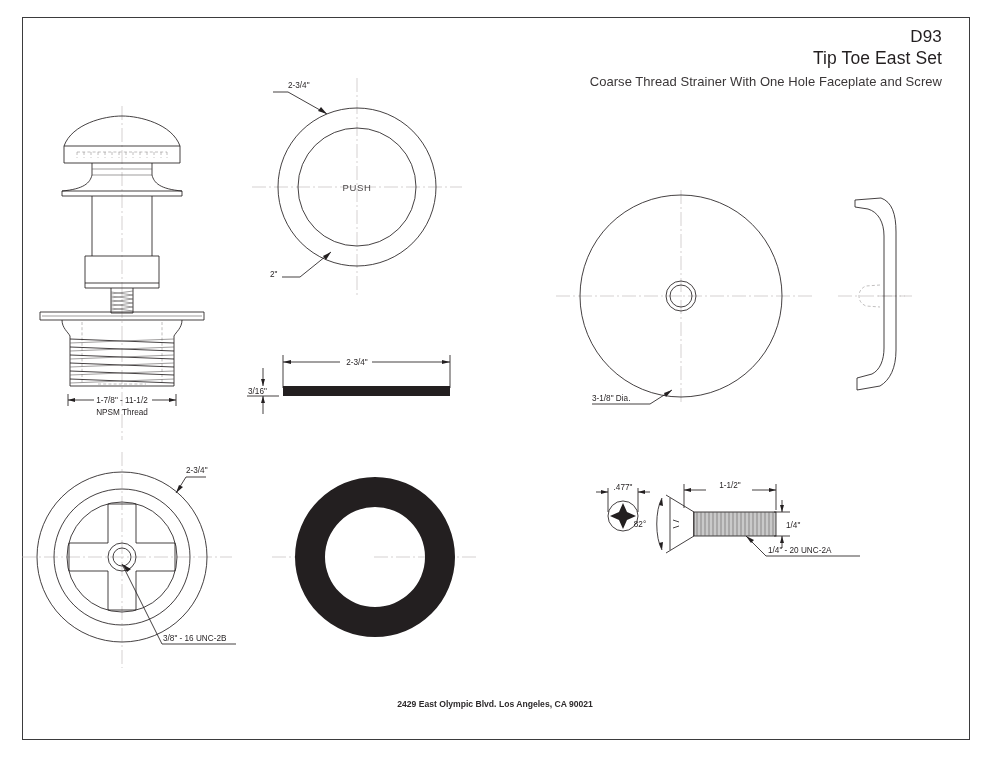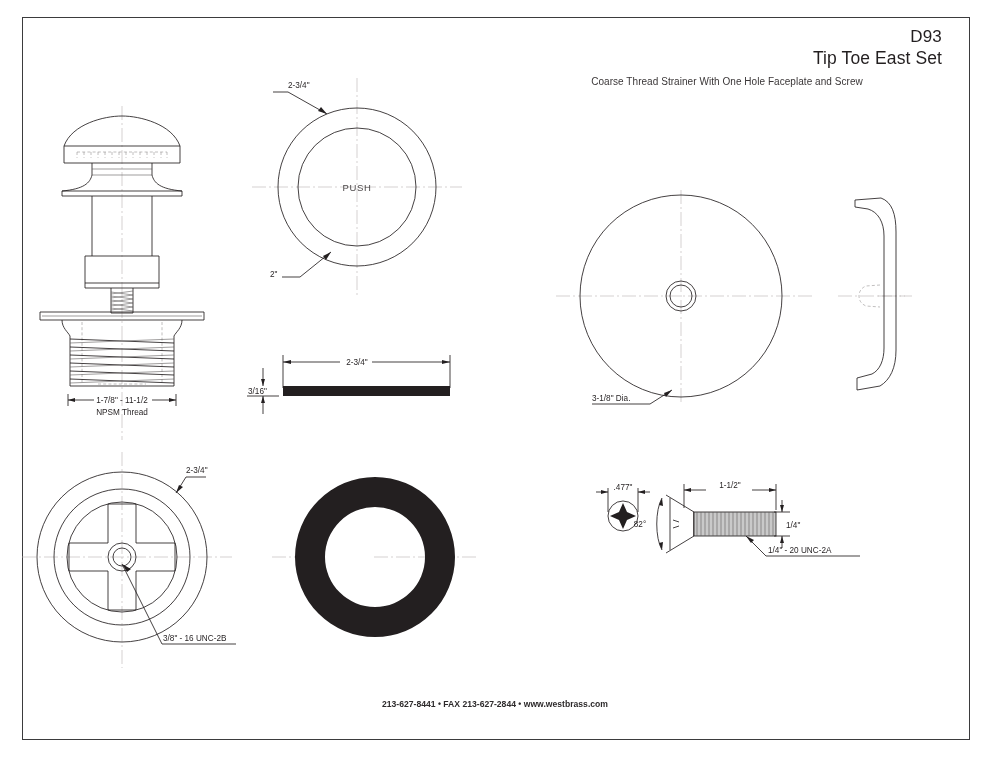--- a/index.html
+++ b/index.html
@@ -45,26 +45,25 @@
     line-height: 21px;
     color: #231f20;
   }
   .hdr-title {
     font-size: 17.5px;
     line-height: 22px;
     letter-spacing: 0.1px;
     color: #231f20;
   }
   .hdr-sub {
-    font-size: 10px;
+    font-size: 13px;
     line-height: 12px;
     margin-top: 7px;
     letter-spacing: 0.05px;
     color: #3a3637;
-    text-align: center;
   }
   
   .footer {
     position: absolute;
     left: 0;
     top: 698px;
     width: 990px;
     text-align: center;
     font-size: 8.6px;
     line-height: 12.6px;
@@ -106,21 +105,21 @@
 
   <div class="frame"></div>
 
   <div class="header">
     <div class="hdr-code">D93</div>
     <div class="hdr-title">Tip Toe East Set</div>
     <div class="hdr-sub">Coarse Thread Strainer With One Hole Faceplate and Screw</div>
   </div>
 
   <div class="footer">
-    <div>213-627-8441 • FAX 213-627-2844 • www.westbrass.com</div>
+    <div>2429 East Olympic Blvd. Los Angeles, CA  90021</div>
   </div>
 
   <svg class="dwg" viewBox="0 0 990 760">
 
     <g>
       <line class="center" x1="122" y1="106" x2="122" y2="440"></line>
       <line class="center" x1="357" y1="78" x2="357" y2="296"></line>
       <line class="center" x1="252" y1="187" x2="462" y2="187"></line>
       <line class="center" x1="122" y1="452" x2="122" y2="668"></line>
       <line class="center" x1="22" y1="557" x2="232" y2="557"></line>

